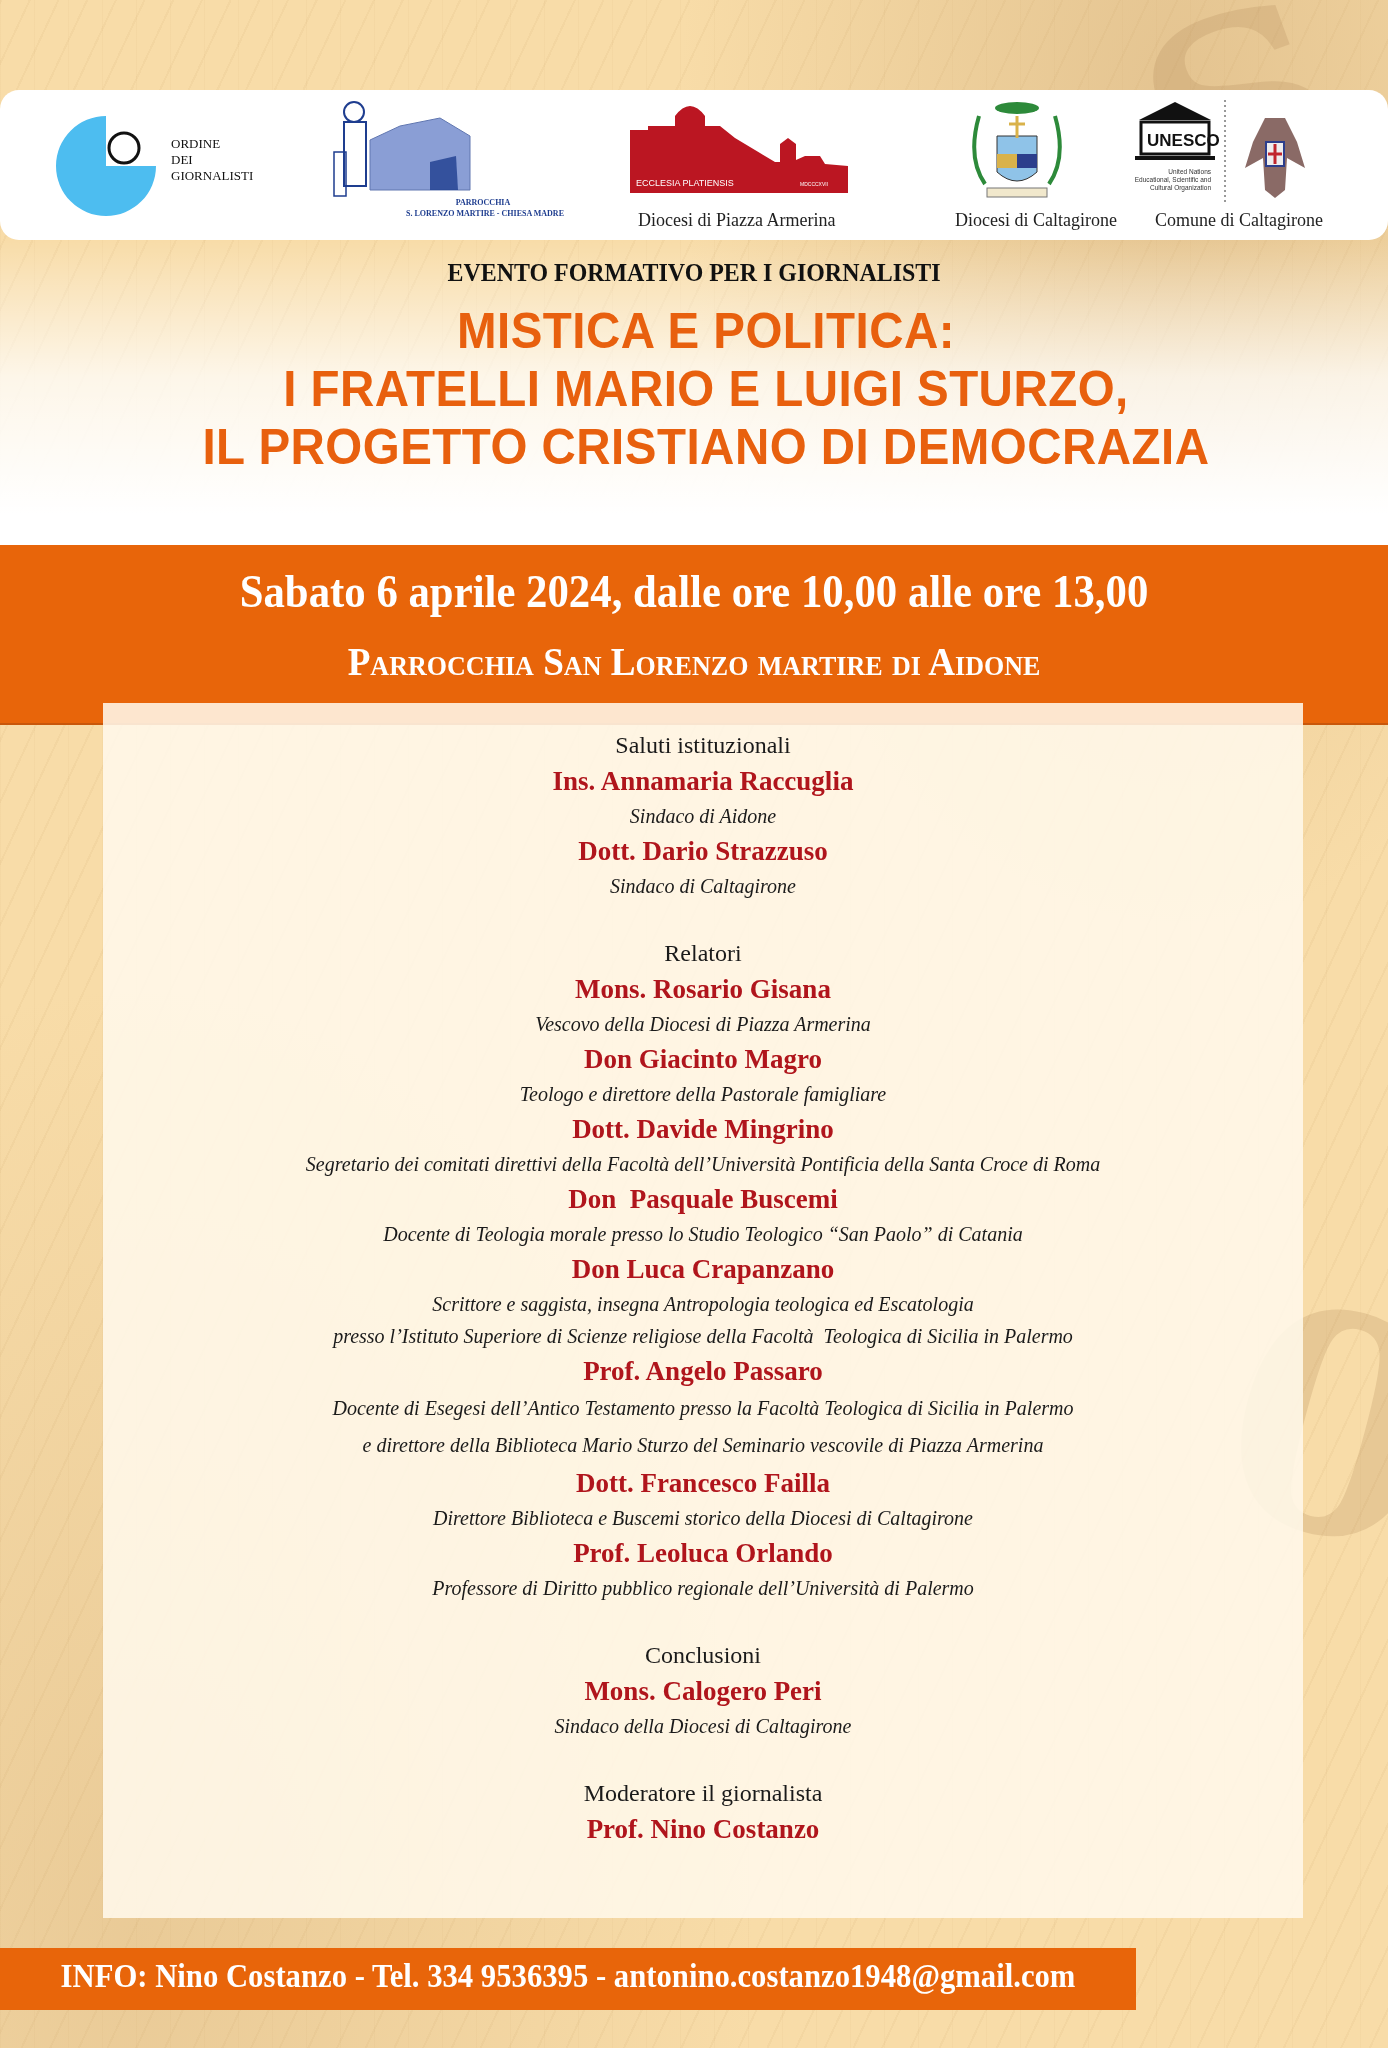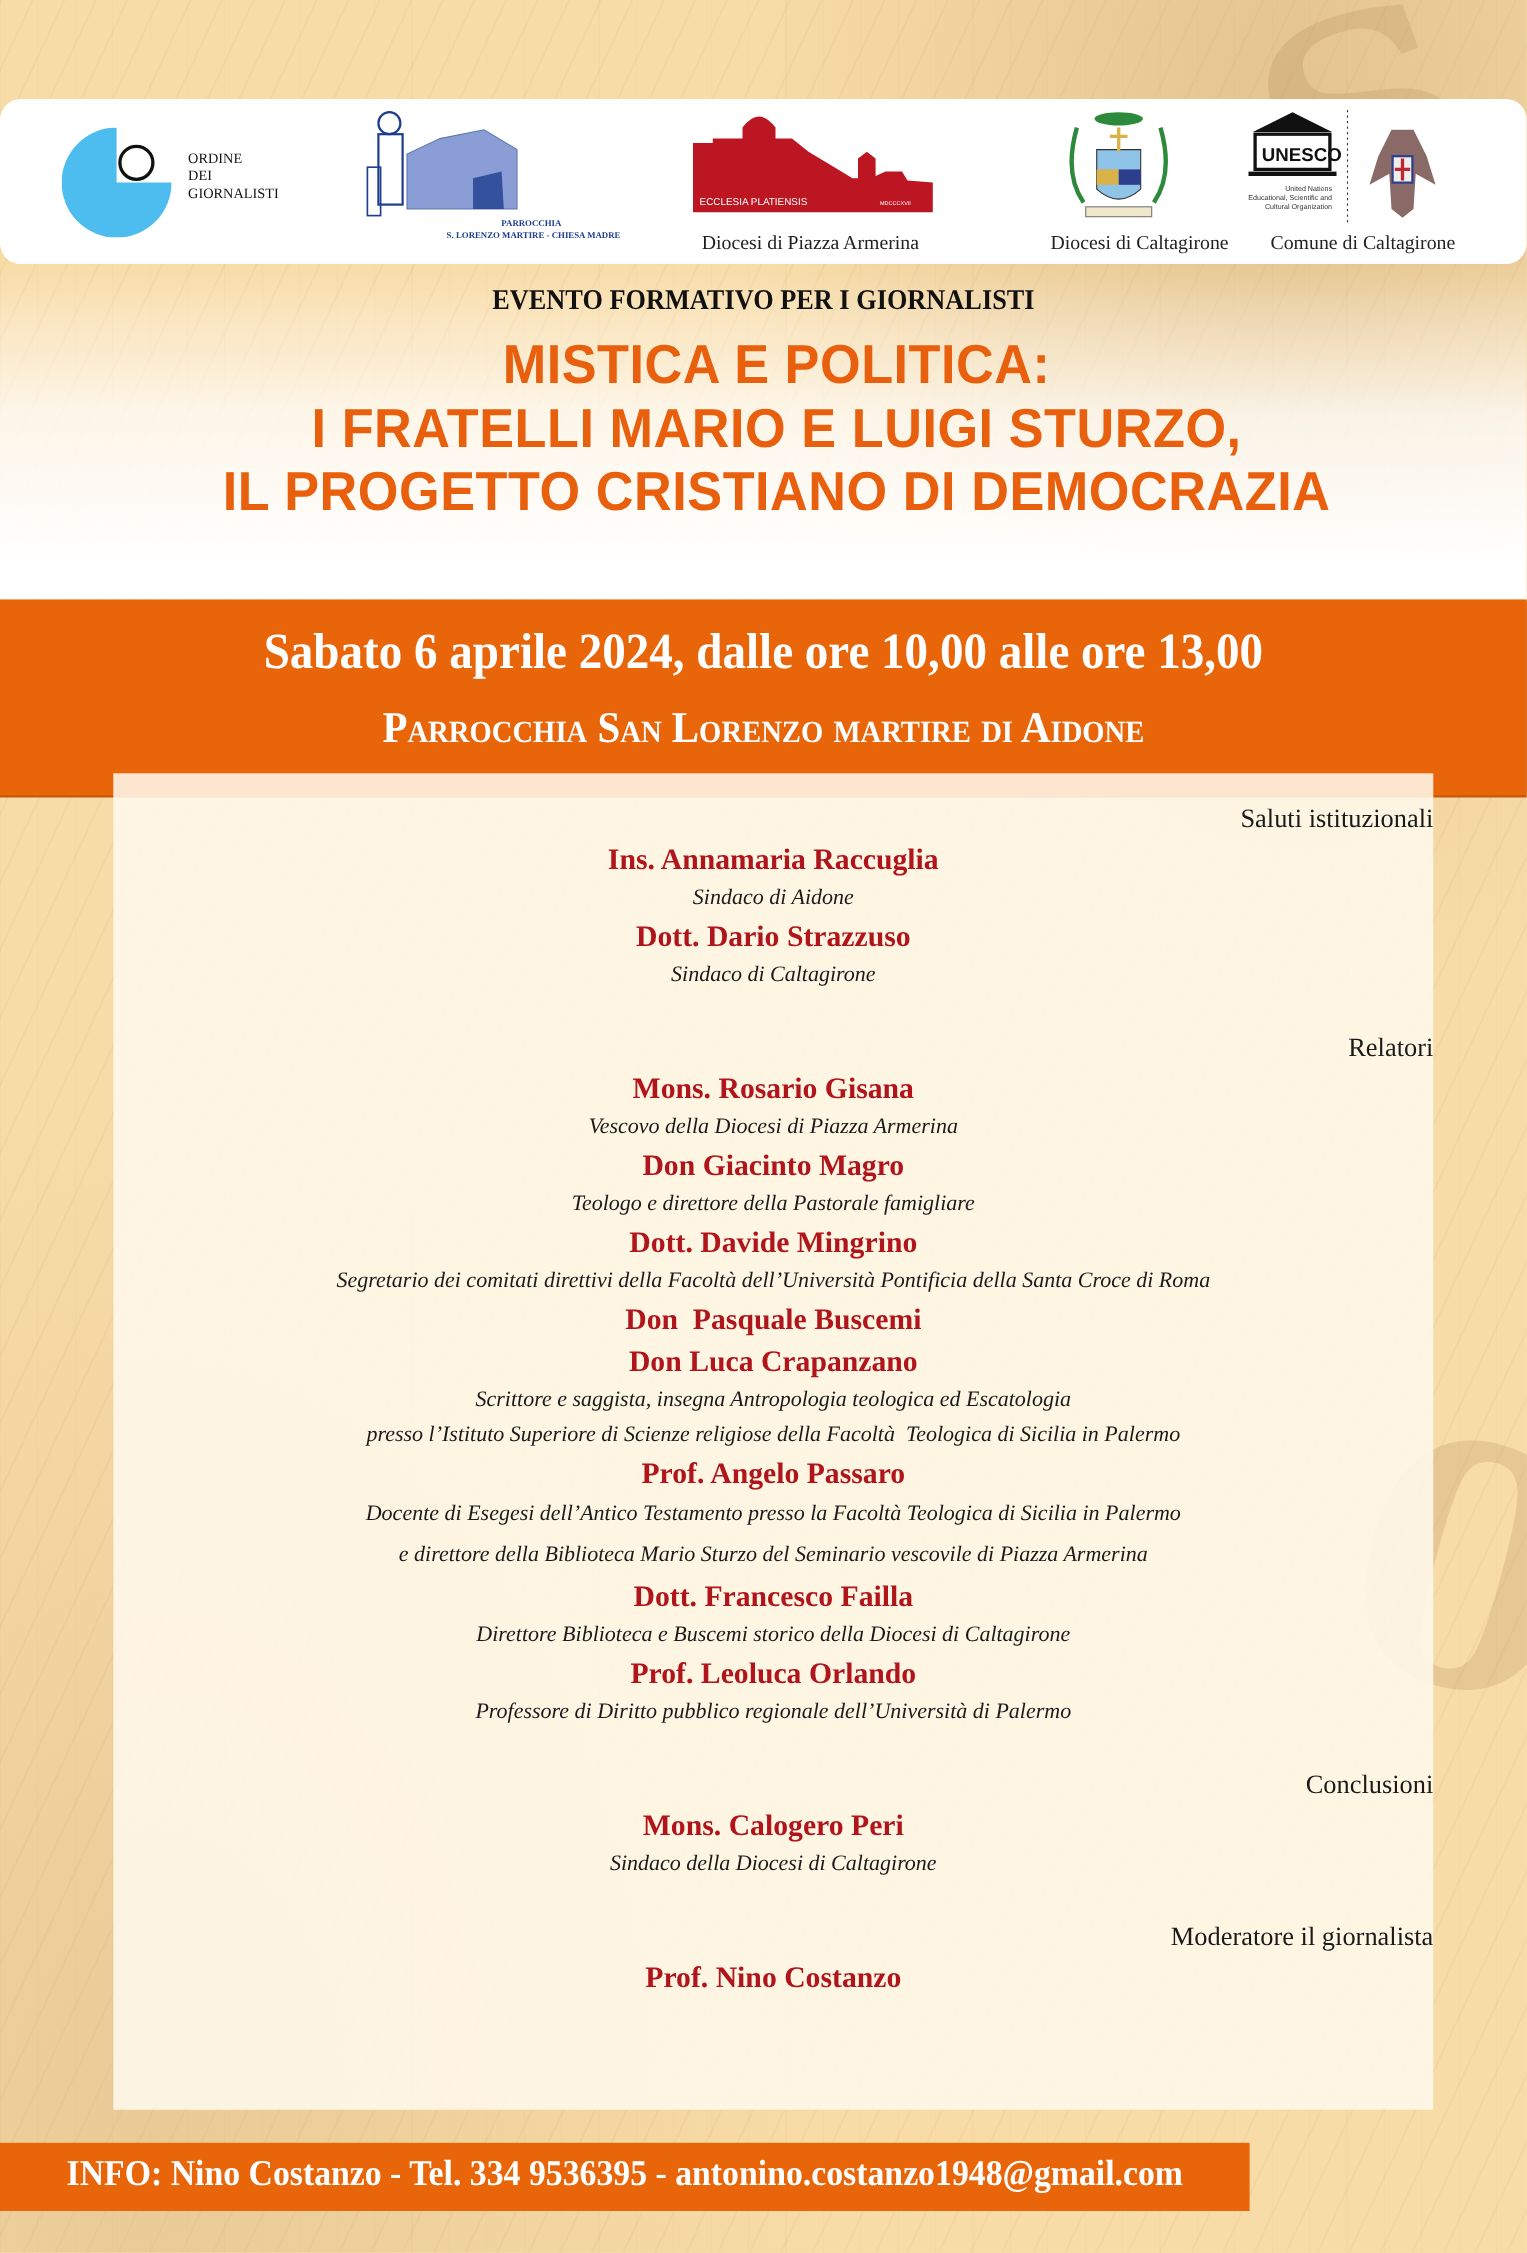--- a/index.html
+++ b/index.html
@@ -83,21 +83,21 @@
   }
   
   .program-panel {
     position: absolute; left: 103px; top: 703px; width: 1200px; height: 1215px;
     background: rgba(255,248,234,0.88);
   }
   .program {
     position: absolute; left: 0; top: 25px; width: 100%; text-align: center;
     color: #1a1a1a;
   }
-  .section-label { font-size: 24px; line-height: 34px; text-align: right; }
+  .section-label { font-size: 24px; line-height: 34px; }
   .name { font-size: 27px; font-weight: bold; color: #b0151c; line-height: 38px; }
   .role { font-size: 20px; font-style: italic; line-height: 32px; }
   .role.tall { line-height: 37px; }
   .gap { height: 34px; }
   
   .info-bar {
     position: absolute; left: 0; top: 1948px; width: 1136px; height: 62px;
     background: #e8650a;
   }
   .info-text {
@@ -204,20 +204,21 @@
     <div class="gap"></div>
 
     <div class="section-label">Relatori</div>
     <div class="name">Mons. Rosario Gisana</div>
     <div class="role">Vescovo della Diocesi di Piazza Armerina</div>
     <div class="name">Don Giacinto Magro</div>
     <div class="role">Teologo e direttore della Pastorale famigliare</div>
     <div class="name">Dott. Davide Mingrino</div>
     <div class="role">Segretario dei comitati direttivi della Facoltà dell’Università Pontificia della Santa Croce di Roma</div>
     <div class="name" style="white-space:pre">Don  Pasquale Buscemi</div>
+    <div class="role">Docente di Teologia morale presso lo Studio Teologico “San Paolo” di Catania</div>
     <div class="name">Don Luca Crapanzano</div>
     <div class="role">Scrittore e saggista, insegna Antropologia teologica ed Escatologia</div>
     <div class="role" style="white-space:pre">presso l’Istituto Superiore di Scienze religiose della Facoltà  Teologica di Sicilia in Palermo</div>
     <div class="name">Prof. Angelo Passaro</div>
     <div class="role tall">Docente di Esegesi dell’Antico Testamento presso la Facoltà Teologica di Sicilia in Palermo</div>
     <div class="role tall">e direttore della Biblioteca Mario Sturzo del Seminario vescovile di Piazza Armerina</div>
     <div class="name">Dott. Francesco Failla</div>
     <div class="role">Direttore Biblioteca e Buscemi storico della Diocesi di Caltagirone</div>
     <div class="name">Prof. Leoluca Orlando</div>
     <div class="role">Professore di Diritto pubblico regionale dell’Università di Palermo</div>

